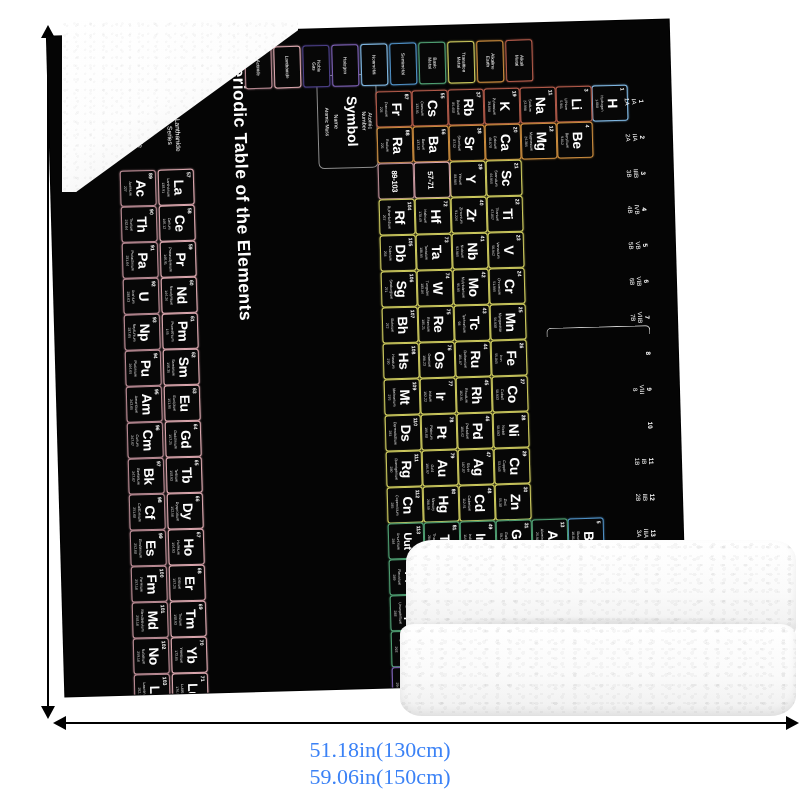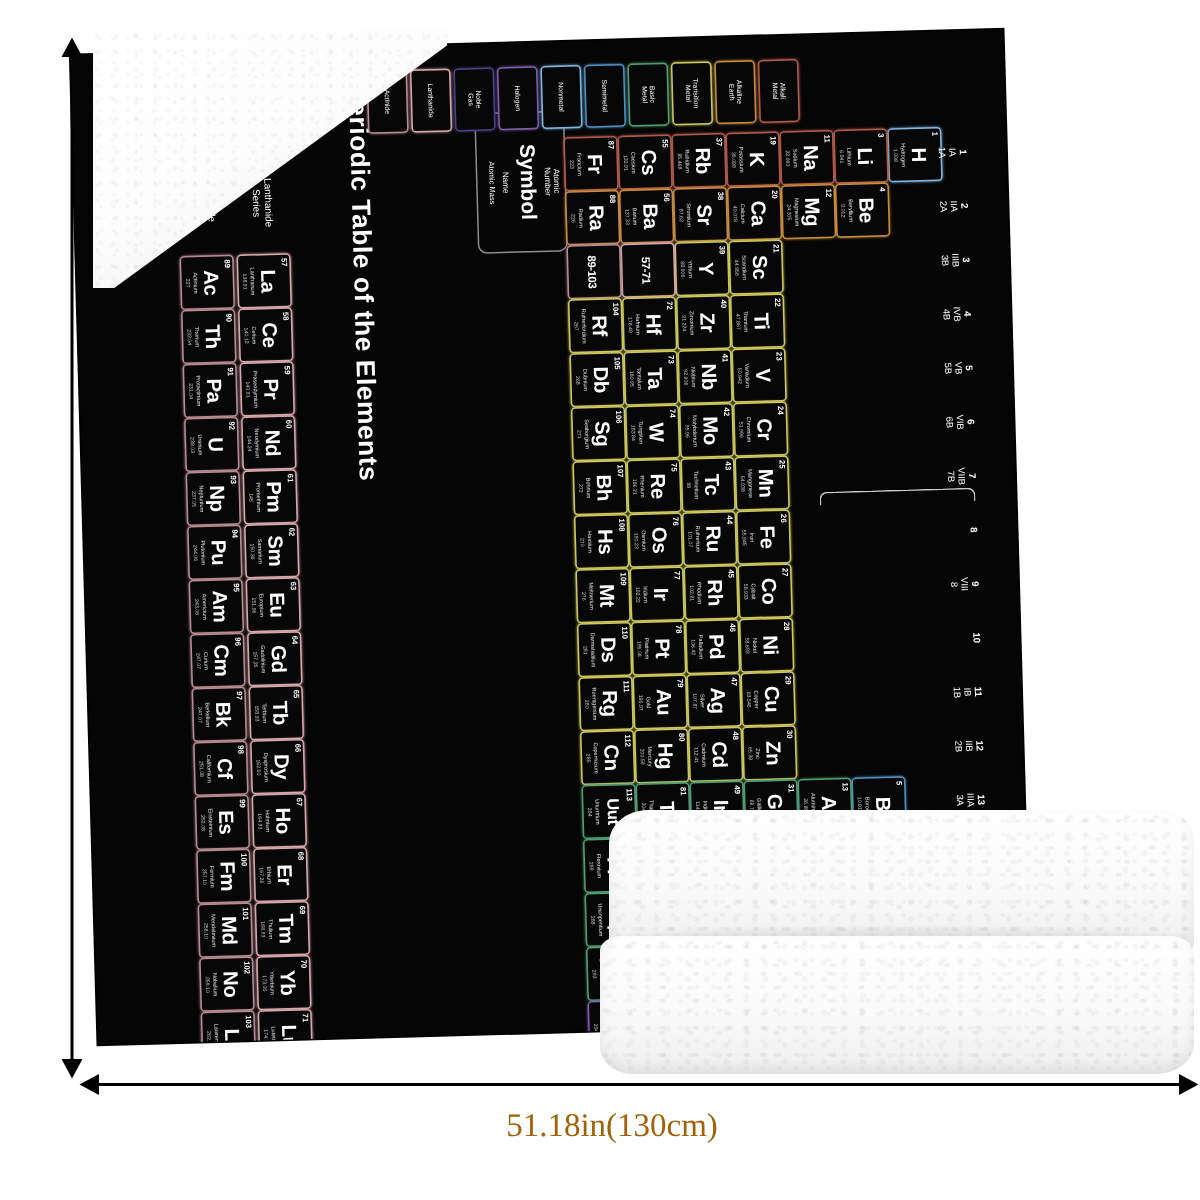--- a/index.html
+++ b/index.html
@@ -15,21 +15,21 @@
   .v-ruler:before{top:-11px;border-bottom:13px solid #000;}
   .v-ruler:after{bottom:-11px;border-top:13px solid #000;}
 
   .h-ruler{position:absolute;left:64px;top:722px;width:724px;height:2px;background:#000;}
   .h-ruler:before,.h-ruler:after{content:"";position:absolute;top:-6px;
       border-top:7px solid transparent;border-bottom:7px solid transparent;}
   .h-ruler:before{left:-11px;border-right:13px solid #000;}
   .h-ruler:after{right:-11px;border-left:13px solid #000;}
 
   .h-label{position:absolute;left:0;top:736px;width:760px;text-align:center;
-      font-size:22px;line-height:27px;color:#a16207;margin-left:28px;}
+      font-size:22px;line-height:27px;color:#3b82f6;}
   .h-label span{display:block;}
 
   
   .blanket{position:absolute;left:56px;top:28px;width:622px;height:660px;
       background:#050505;transform:rotate(-1.6deg);transform-origin:50% 50%;
       box-shadow:0 0 0 1px #000;overflow:hidden;}
 
   
   .pt{position:absolute;left:50%;top:50%;width:648px;height:604px;
       margin-left:-324px;margin-top:-302px;
@@ -952,15 +952,16 @@
     </div>
     <div class="pile-shadow"></div>
     <div class="pile pile2">
       <div class="pile-tex"></div>
     </div>
   </div>
 
   <div class="h-ruler"></div>
   <div class="h-label">
     <span>51.18in(130cm)</span>
+    <span>59.06in(150cm)</span>
   </div>
 
 </div>
 
 </body></html>

